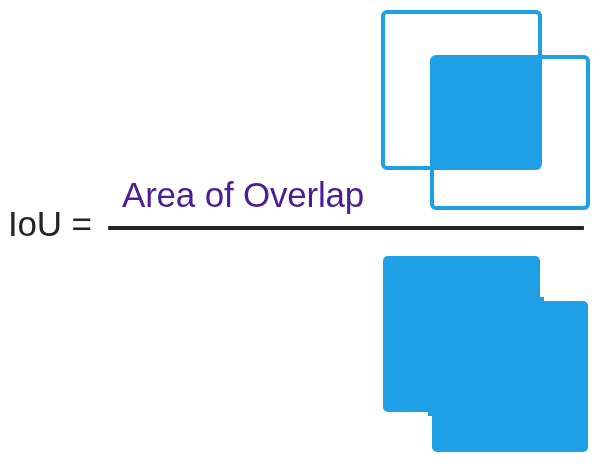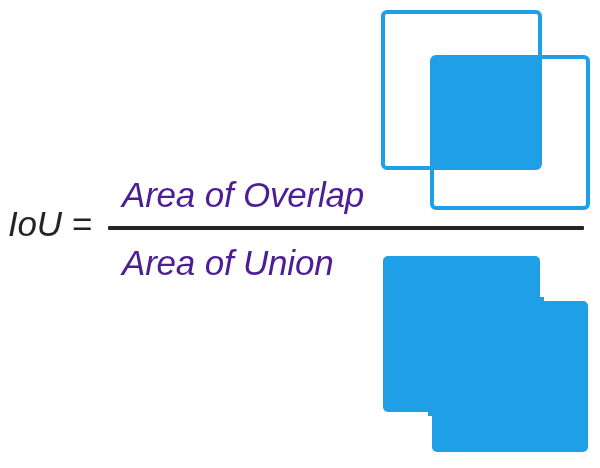--- a/index.html
+++ b/index.html
@@ -16,21 +16,20 @@
     font-family: "Liberation Sans", sans-serif;
     -webkit-font-smoothing: antialiased;
   }
 
   #figure-root {
     position: absolute;
     left: 0;
     top: 0;
     width: 557px;
     height: 468px;
-    font-style: italic;
   }
 
   
   .formula-block {
     position: absolute;
     left: 0;
     top: 0;
     width: 600px;
     height: 468px;
   }
@@ -111,21 +110,20 @@
 
   <div class="formula-block">
 
     <div class="iou-label">IoU =</div>
 
     <div class="fraction">
       <div class="fraction-numerator">Area of Overlap</div>
 
       <div class="fraction-bar"></div>
 
-      <div class="fraction-denominator">Area of Union</div>
     </div>
   </div>
 
   <div class="diagram diagram-overlap">
     <svg viewBox="0 0 230 222" xmlns="http://www.w3.org/2000/svg">
 
       <rect x="62" y="57" width="108" height="111" rx="3" ry="3" fill="#1f9fe5"></rect>
 
       <rect x="13" y="12" width="157" height="156" rx="4" ry="4" fill="none" stroke="#1f9fe5" stroke-width="4"></rect>
 

